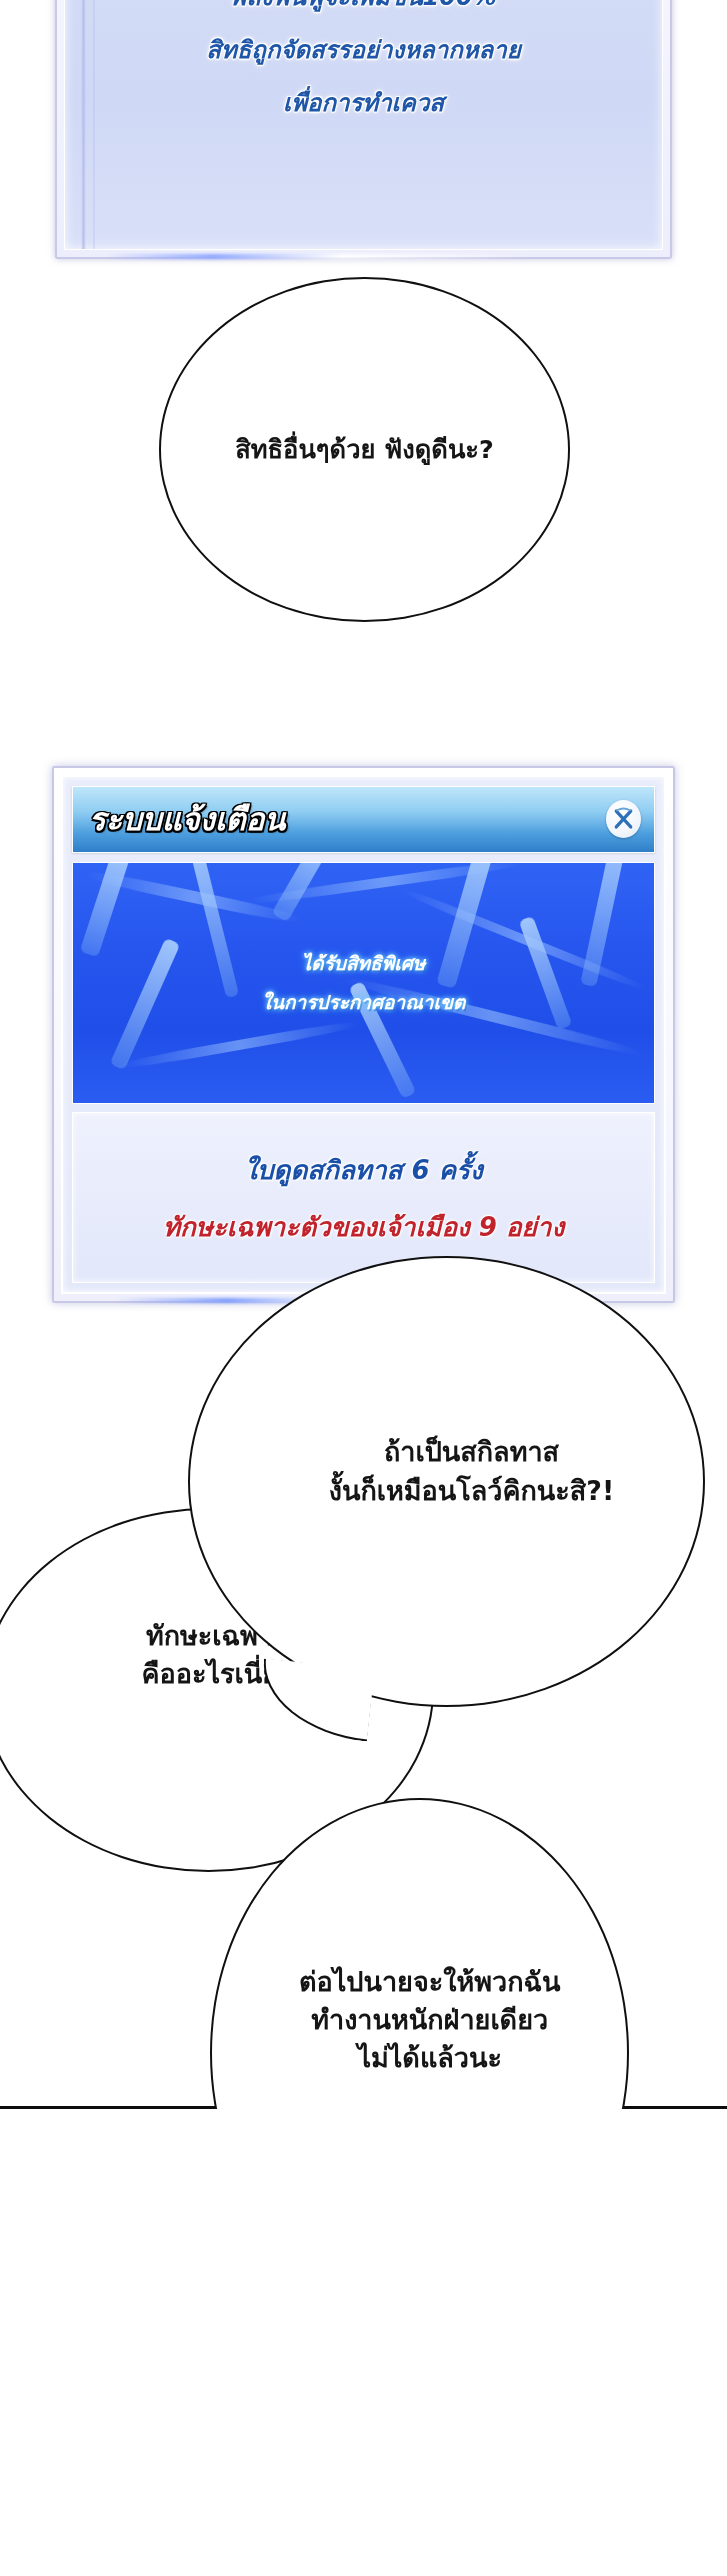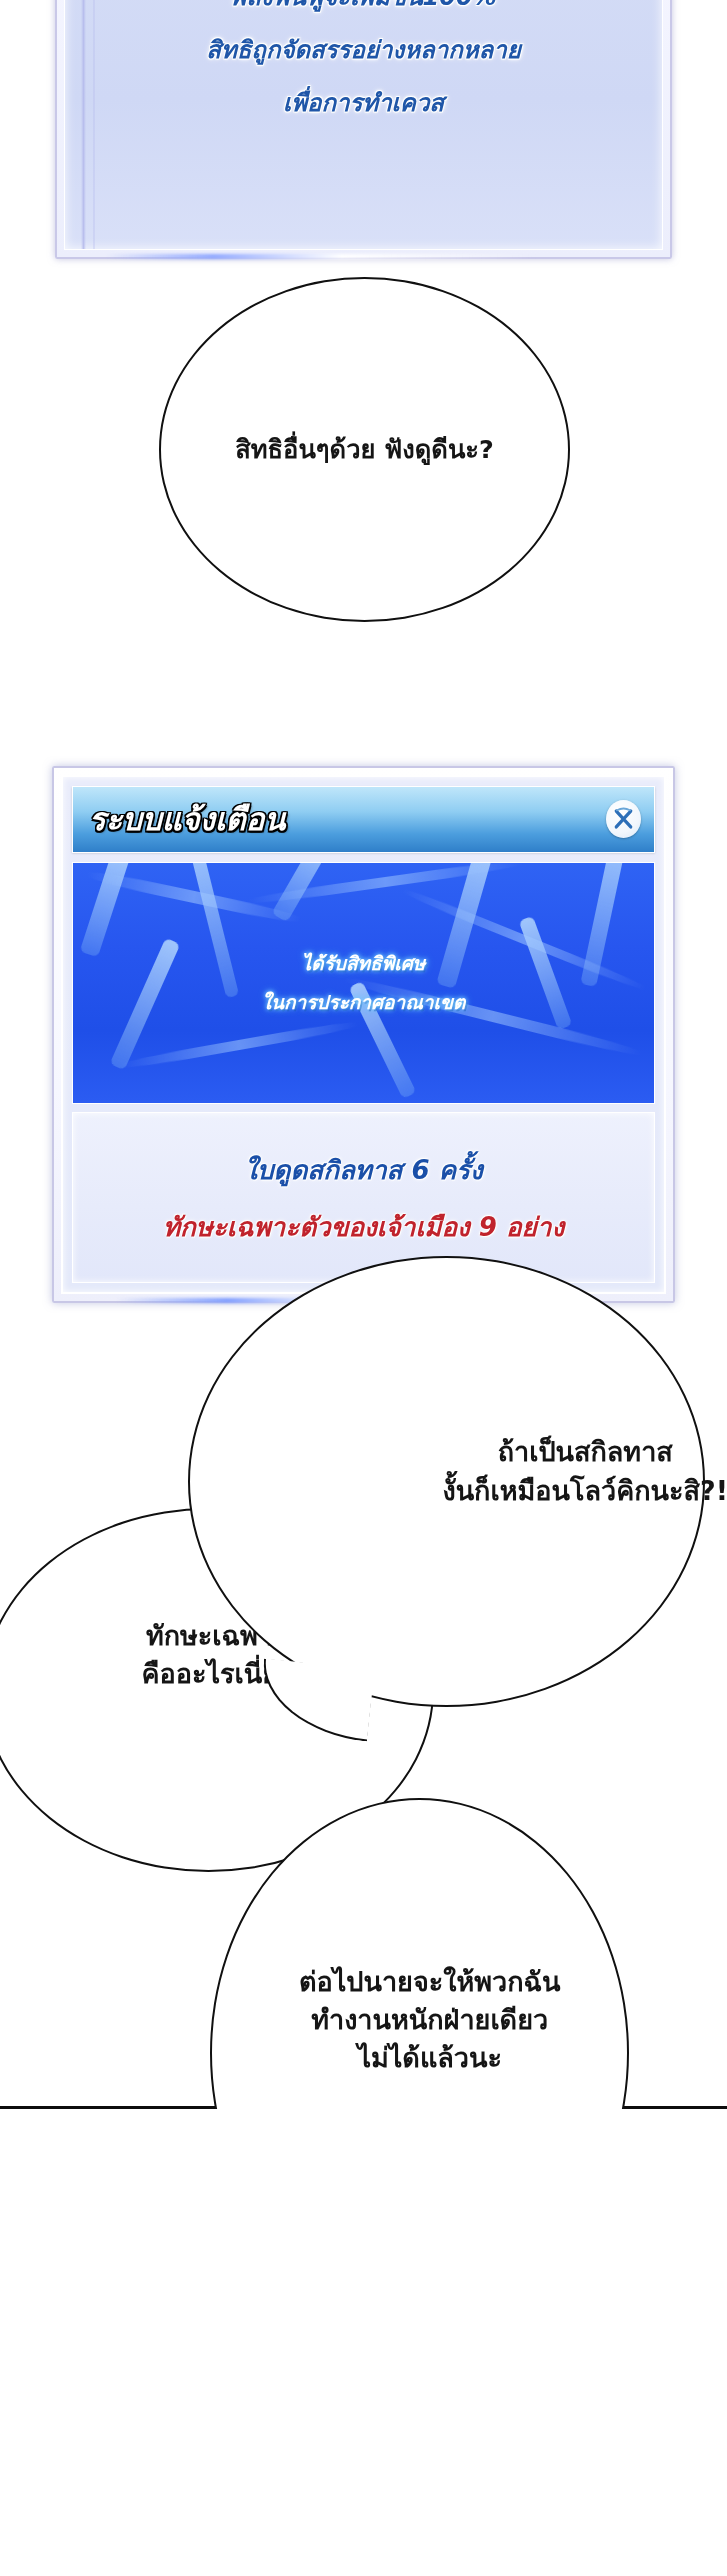--- a/index.html
+++ b/index.html
@@ -97,21 +97,20 @@
     left:159px; top:277px;
     width:411px; height:345px;
     z-index:5;
   }
   #bubble-1 .txt{font-size:25.5px;}
 
   #bubble-2{
     left:188px; top:1256px;
     width:517px; height:451px;
     z-index:6;
-    justify-content:flex-end;
   }
   #bubble-2 .txt{font-size:27px; transform:translate(25px,-10.2px);}
 
   #bubble-3{
     left:-17.5px; top:1508px;
     width:451px; height:364px;
     z-index:5;
   }
   #bubble-3 .txt{font-size:27px; transform:translate(25px,-35px);}
 

